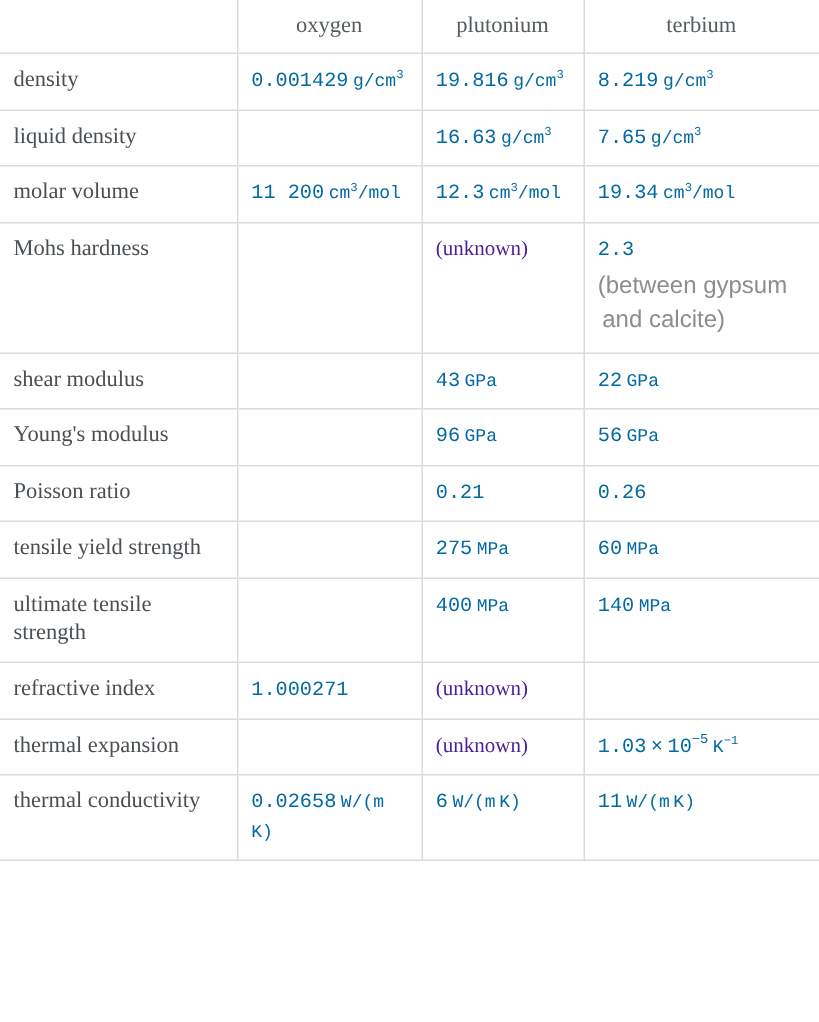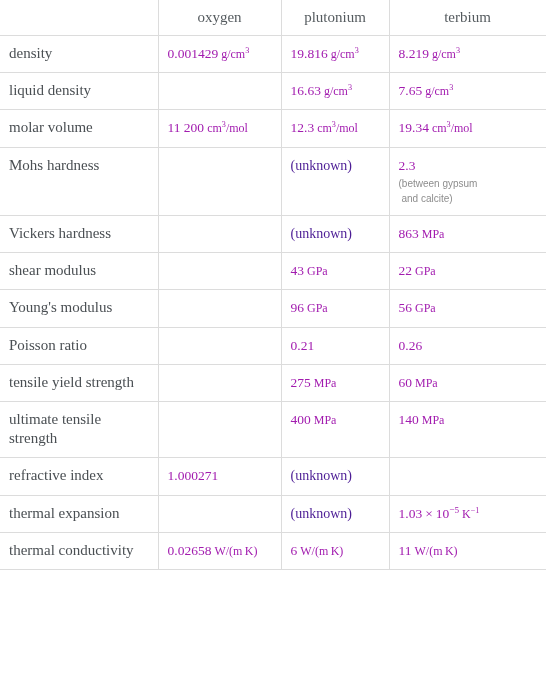--- a/index.html
+++ b/index.html
@@ -61,42 +61,42 @@
   
   .rowlabel {
     font-family: "Liberation Serif", serif;
     font-size: 15px;
     color: #4a4f53;
     line-height: 1.28;
   }
 
   
   .val {
-    font-family: Liberation Serif, serif;
+    font-family: Liberation Mono, monospace;
     font-size: 13.5px;
-    color: #a21caf;
+    color: #0369a1;
     line-height: 1.3;
   }
   .val .unit {
     font-size: 12px;
   }
   .sp { display: inline-block; width: 3px; }
 
   
   .unknown {
     font-family: "Liberation Serif", serif;
     font-size: 14px;
     color: #4c1d95;
   }
 
   
   .subnote {
     display: block;
     font-family: "Liberation Sans", sans-serif;
-    font-size: 10px;
+    font-size: 16px;
     color: #8d8d8d;
     line-height: 1.45;
     margin-top: 3px;
   }
   .subnote .ln2 { display: block; padding-left: 3px; }
 
   sup {
     font-size: 0.68em;
     vertical-align: super;
     line-height: 0;
@@ -141,26 +141,20 @@
           <td><span class="val">12.3<span class="sp"></span><span class="unit">cm<sup>3</sup>/mol</span></span></td>
           <td><span class="val">19.34<span class="sp"></span><span class="unit">cm<sup>3</sup>/mol</span></span></td>
         </tr>
         <tr>
           <td class="rowlabel">Mohs hardness</td>
           <td></td>
           <td><span class="unknown">(unknown)</span></td>
           <td><span class="val">2.3</span><span class="subnote">(between gypsum<span class="ln2">and calcite)</span></span></td>
         </tr>
         <tr>
-          <td class="rowlabel">Vickers hardness</td>
-          <td></td>
-          <td><span class="unknown">(unknown)</span></td>
-          <td><span class="val">863<span class="sp"></span><span class="unit">MPa</span></span></td>
-        </tr>
-        <tr>
           <td class="rowlabel">shear modulus</td>
           <td></td>
           <td><span class="val">43<span class="sp"></span><span class="unit">GPa</span></span></td>
           <td><span class="val">22<span class="sp"></span><span class="unit">GPa</span></span></td>
         </tr>
         <tr>
           <td class="rowlabel">Young's modulus</td>
           <td></td>
           <td><span class="val">96<span class="sp"></span><span class="unit">GPa</span></span></td>
           <td><span class="val">56<span class="sp"></span><span class="unit">GPa</span></span></td>

